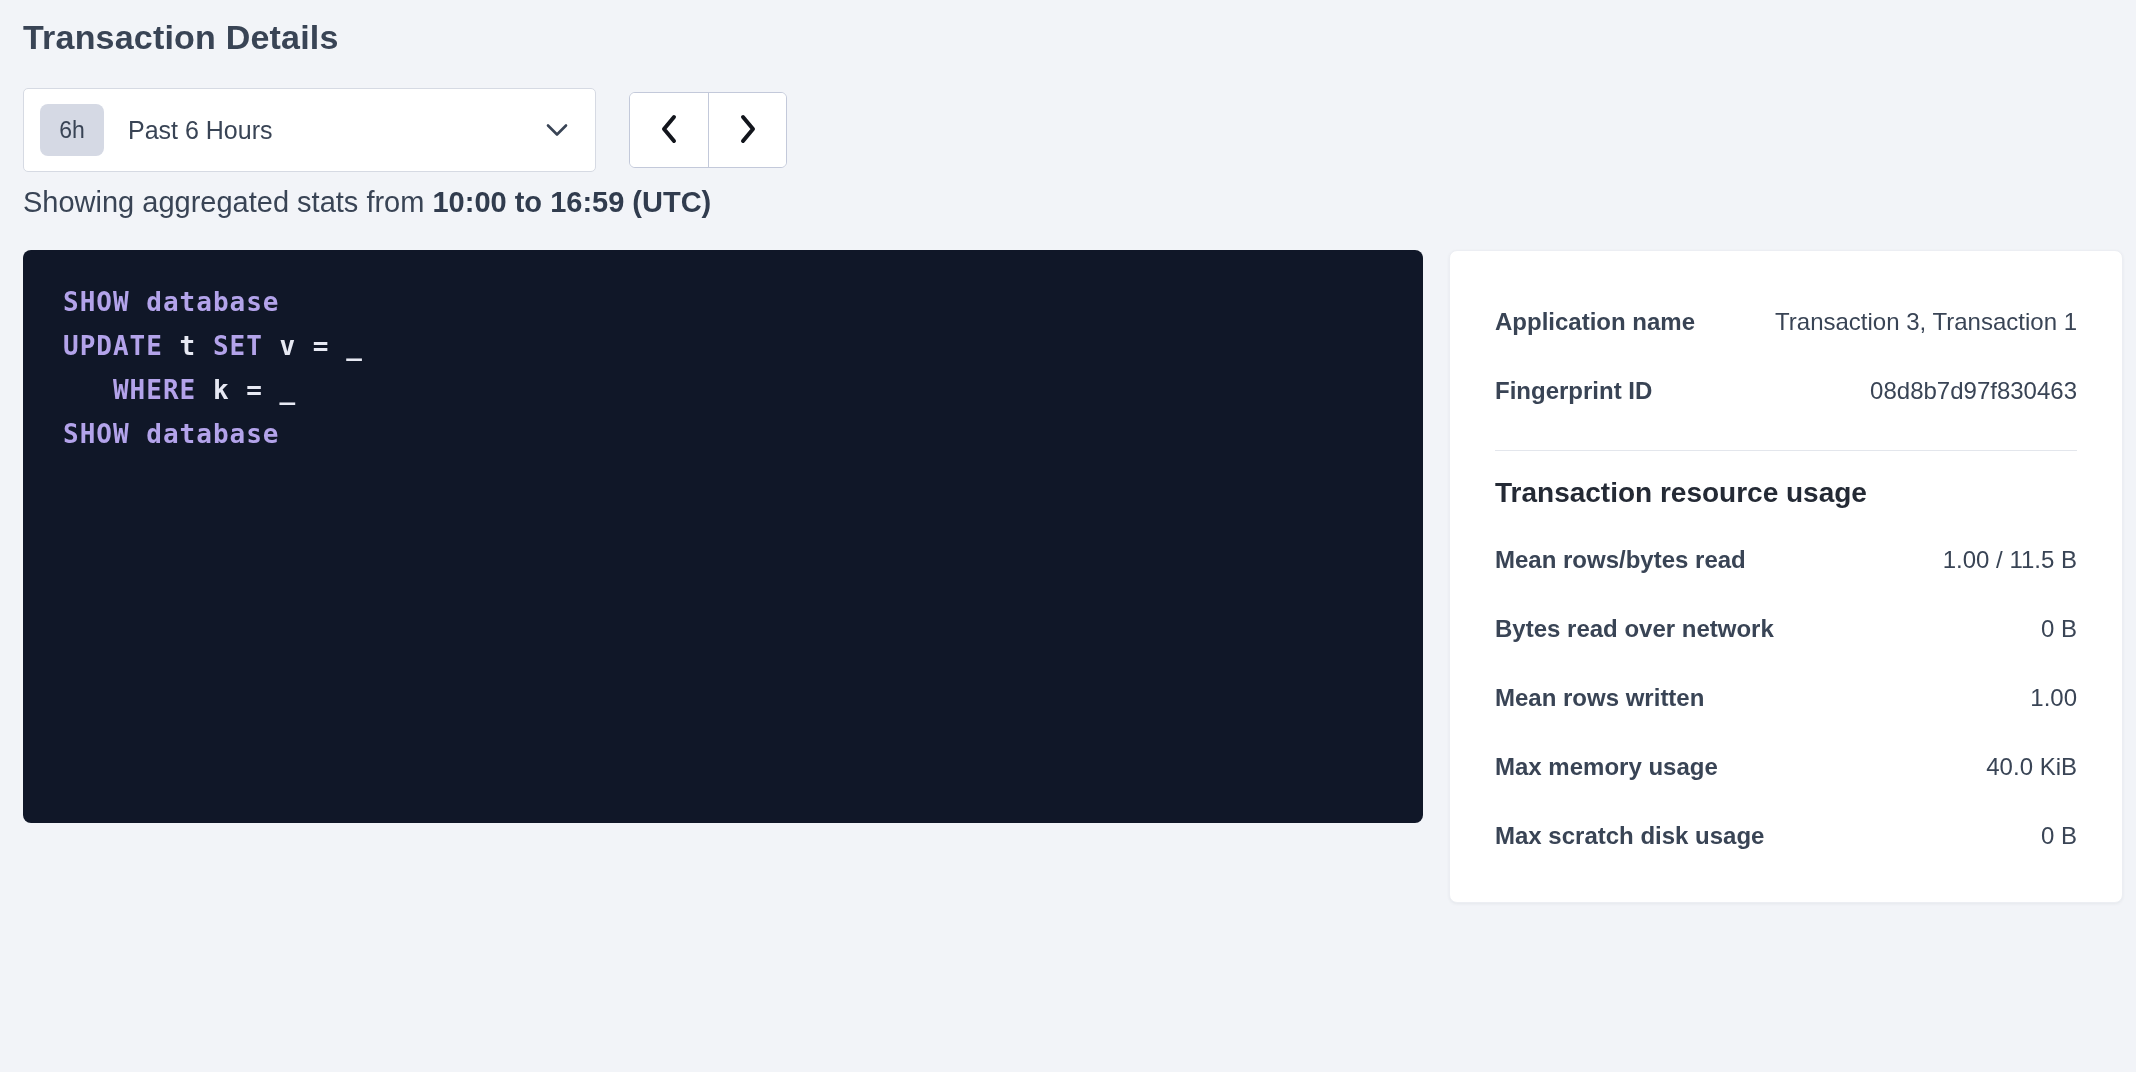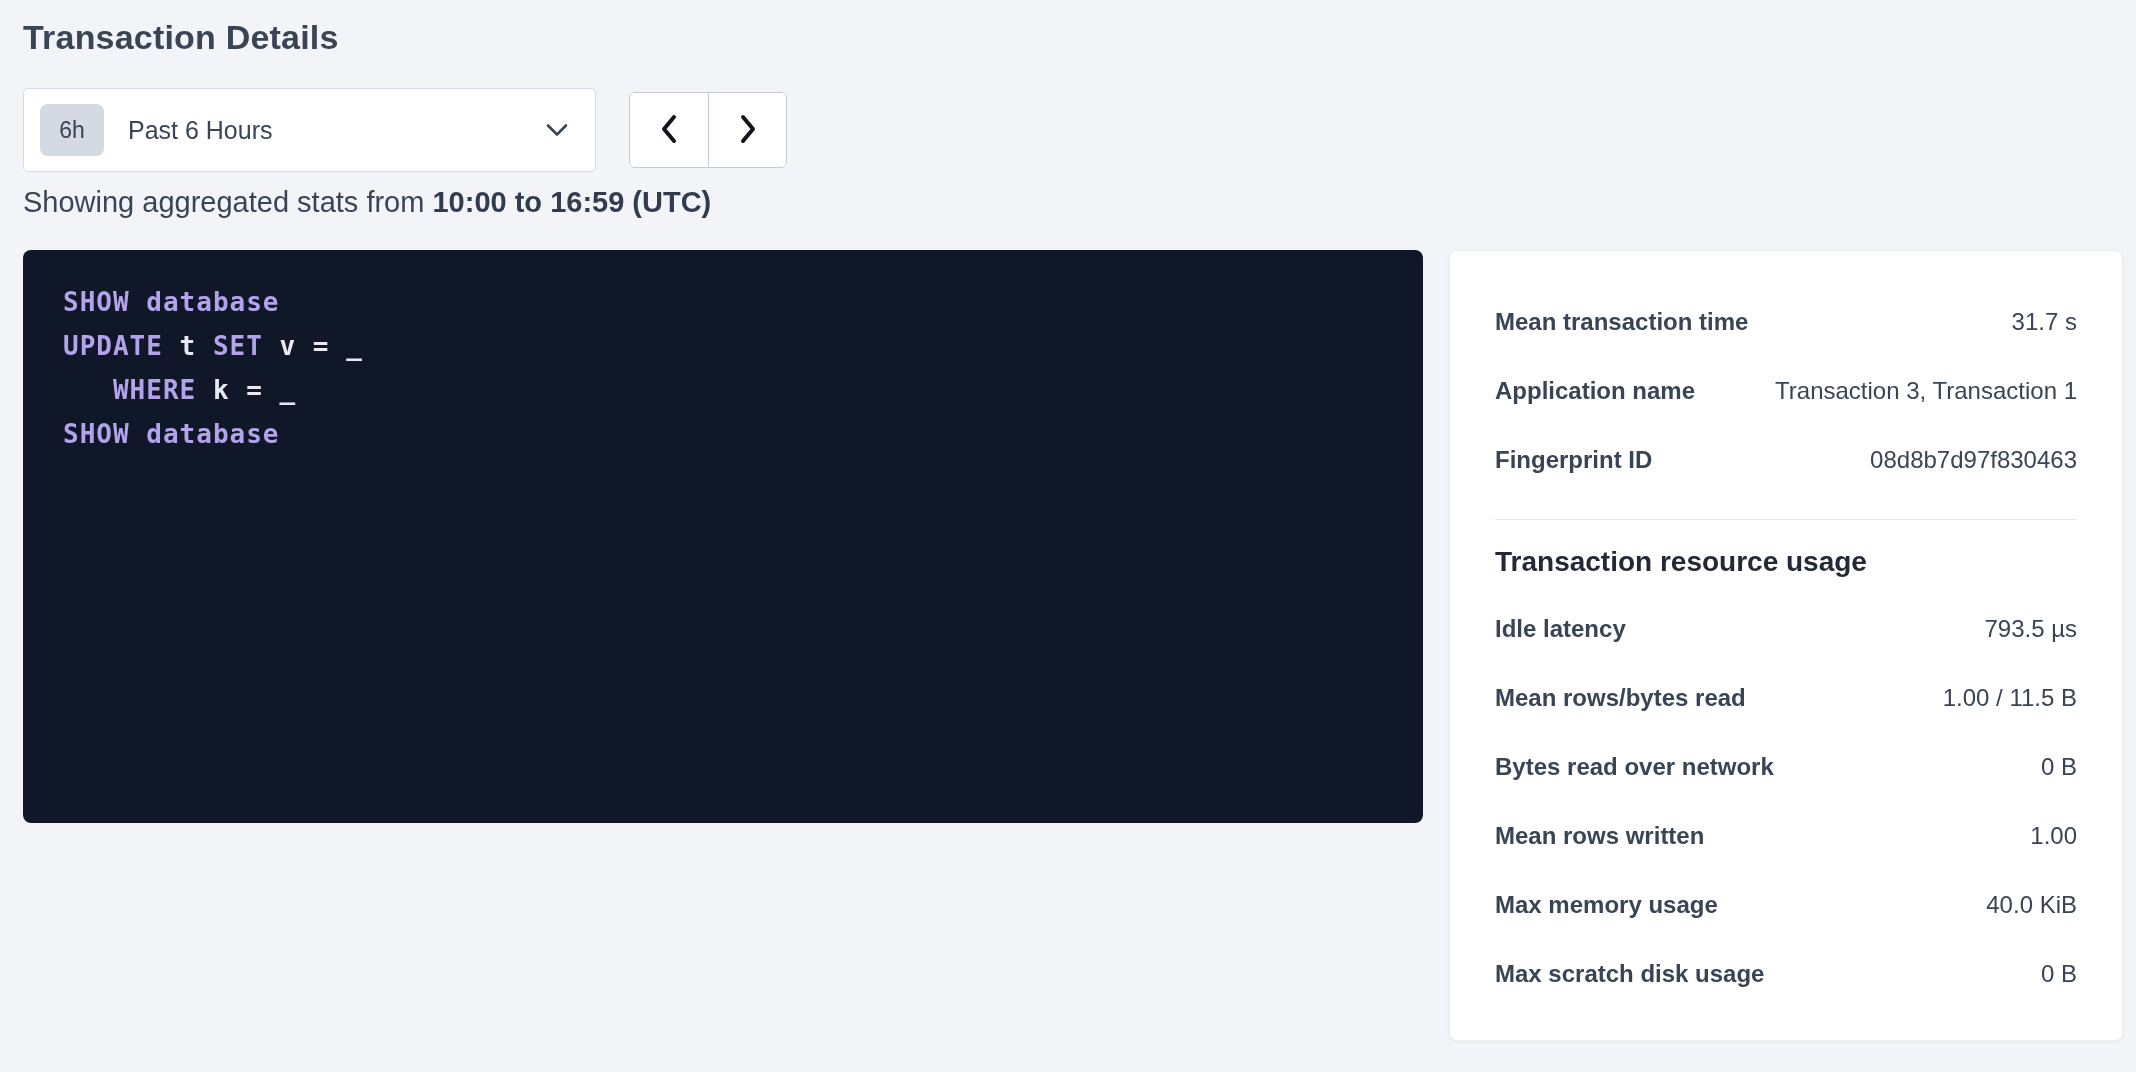--- a/index.html
+++ b/index.html
@@ -158,40 +158,32 @@
         <div class="code-line"><span class="tok-kw">SHOW database</span></div>
         <div class="code-line"><span class="tok-kw">UPDATE</span><span class="tok-plain"> t </span><span class="tok-kw">SET</span><span class="tok-plain"> v = _</span></div>
         <div class="code-line"><span class="tok-kw">   WHERE</span><span class="tok-plain"> k = _</span></div>
         <div class="code-line"><span class="tok-kw">SHOW database</span></div>
       </div>
   </div>
 
   <aside class="stats-card">
     <div id="summary-rows">
         <div class="stat-row">
-          <span class="stat-label">Mean transaction time</span>
-          <span class="stat-value">31.7 s</span>
-        </div>
-        <div class="stat-row">
           <span class="stat-label">Application name</span>
           <span class="stat-value">Transaction 3, Transaction 1</span>
         </div>
         <div class="stat-row">
           <span class="stat-label">Fingerprint ID</span>
           <span class="stat-value">08d8b7d97f830463</span>
         </div>
       </div>
     <hr class="card-divider">
     <h2 class="resource-heading">Transaction resource usage</h2>
     <div id="resource-rows">
         <div class="stat-row">
-          <span class="stat-label">Idle latency</span>
-          <span class="stat-value">793.5 µs</span>
-        </div>
-        <div class="stat-row">
           <span class="stat-label">Mean rows/bytes read</span>
           <span class="stat-value">1.00 / 11.5 B</span>
         </div>
         <div class="stat-row">
           <span class="stat-label">Bytes read over network</span>
           <span class="stat-value">0 B</span>
         </div>
         <div class="stat-row">
           <span class="stat-label">Mean rows written</span>
           <span class="stat-value">1.00</span>

